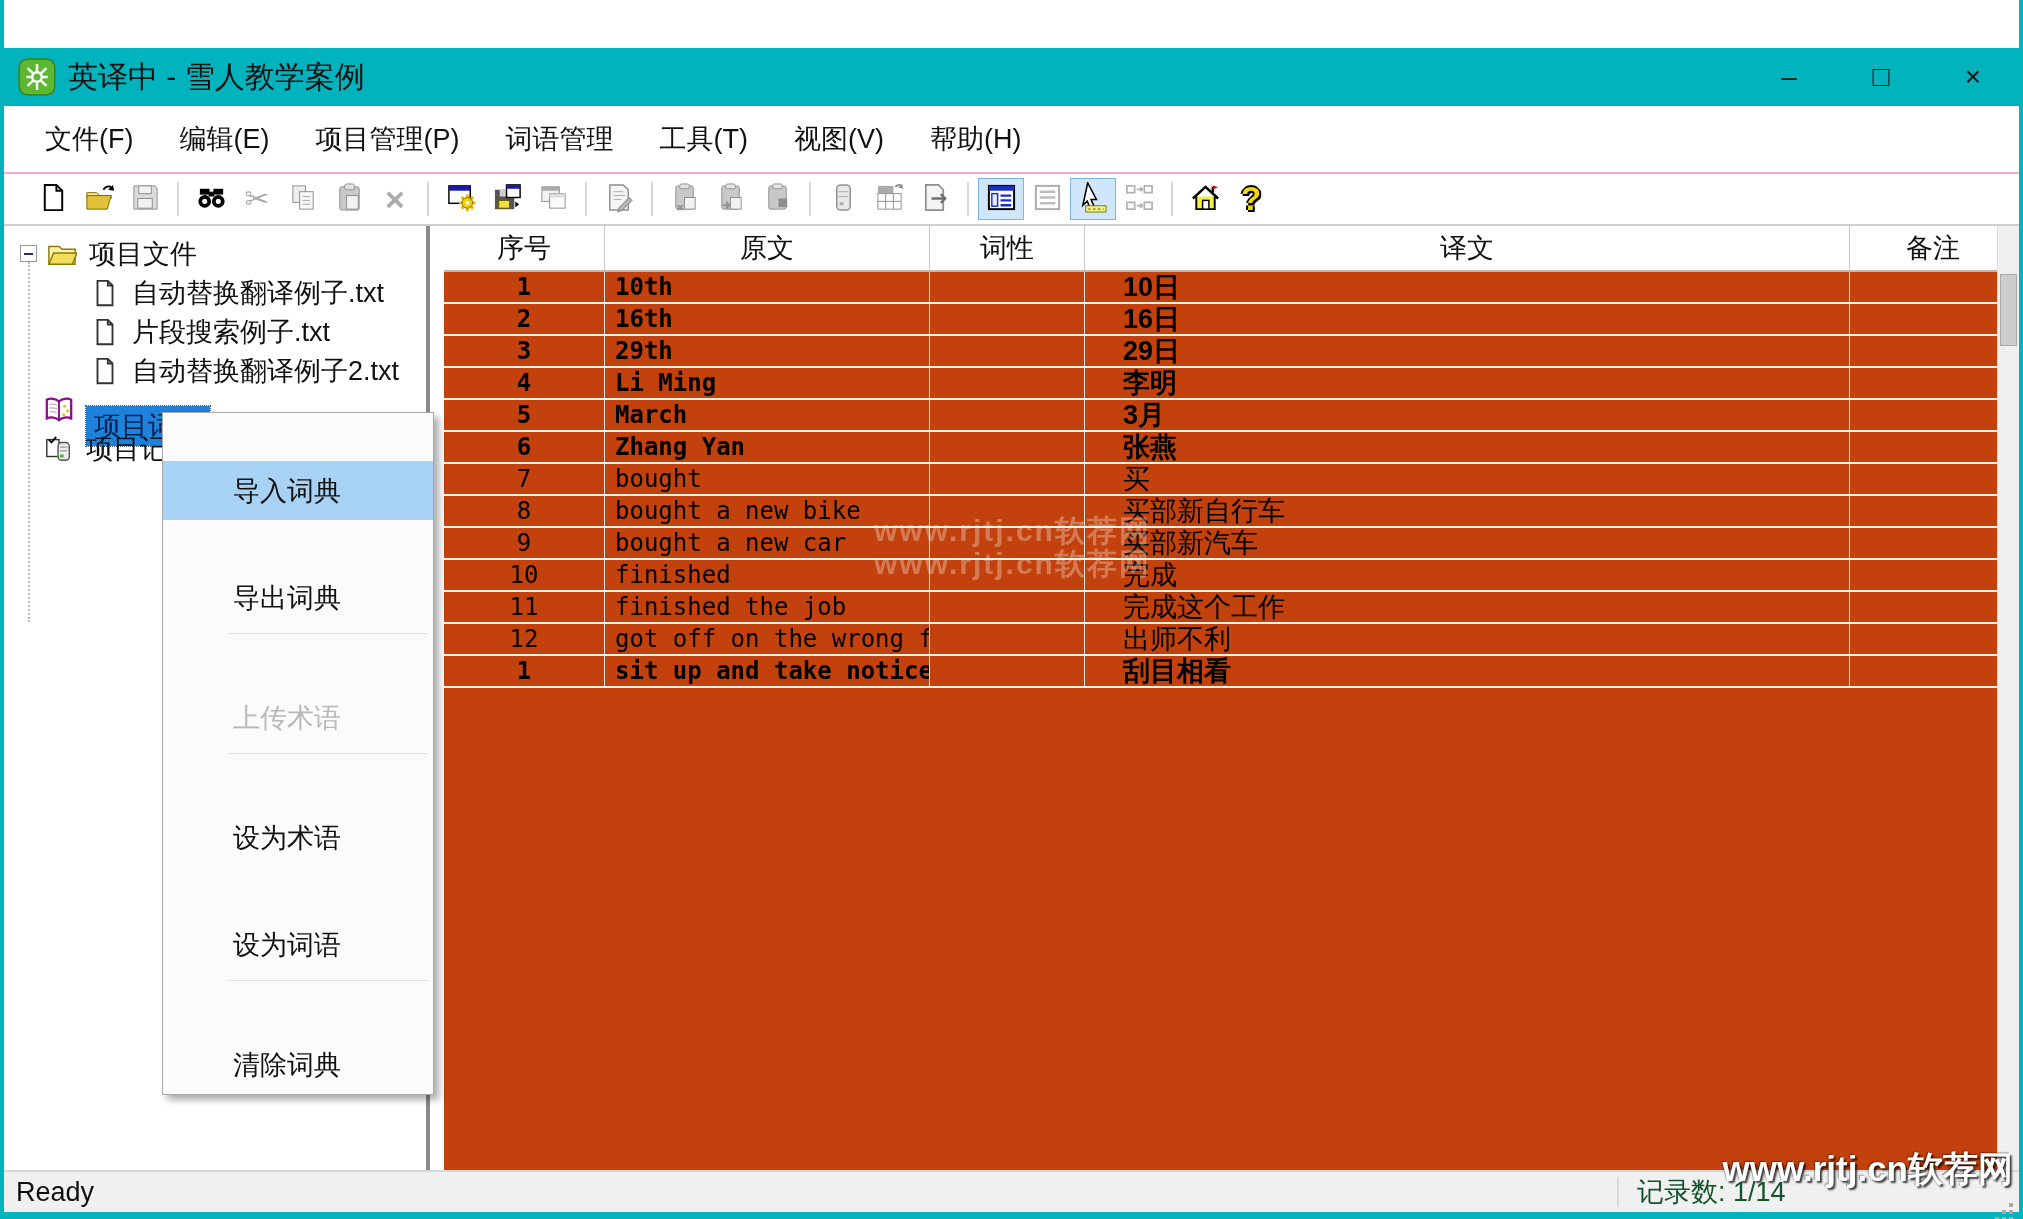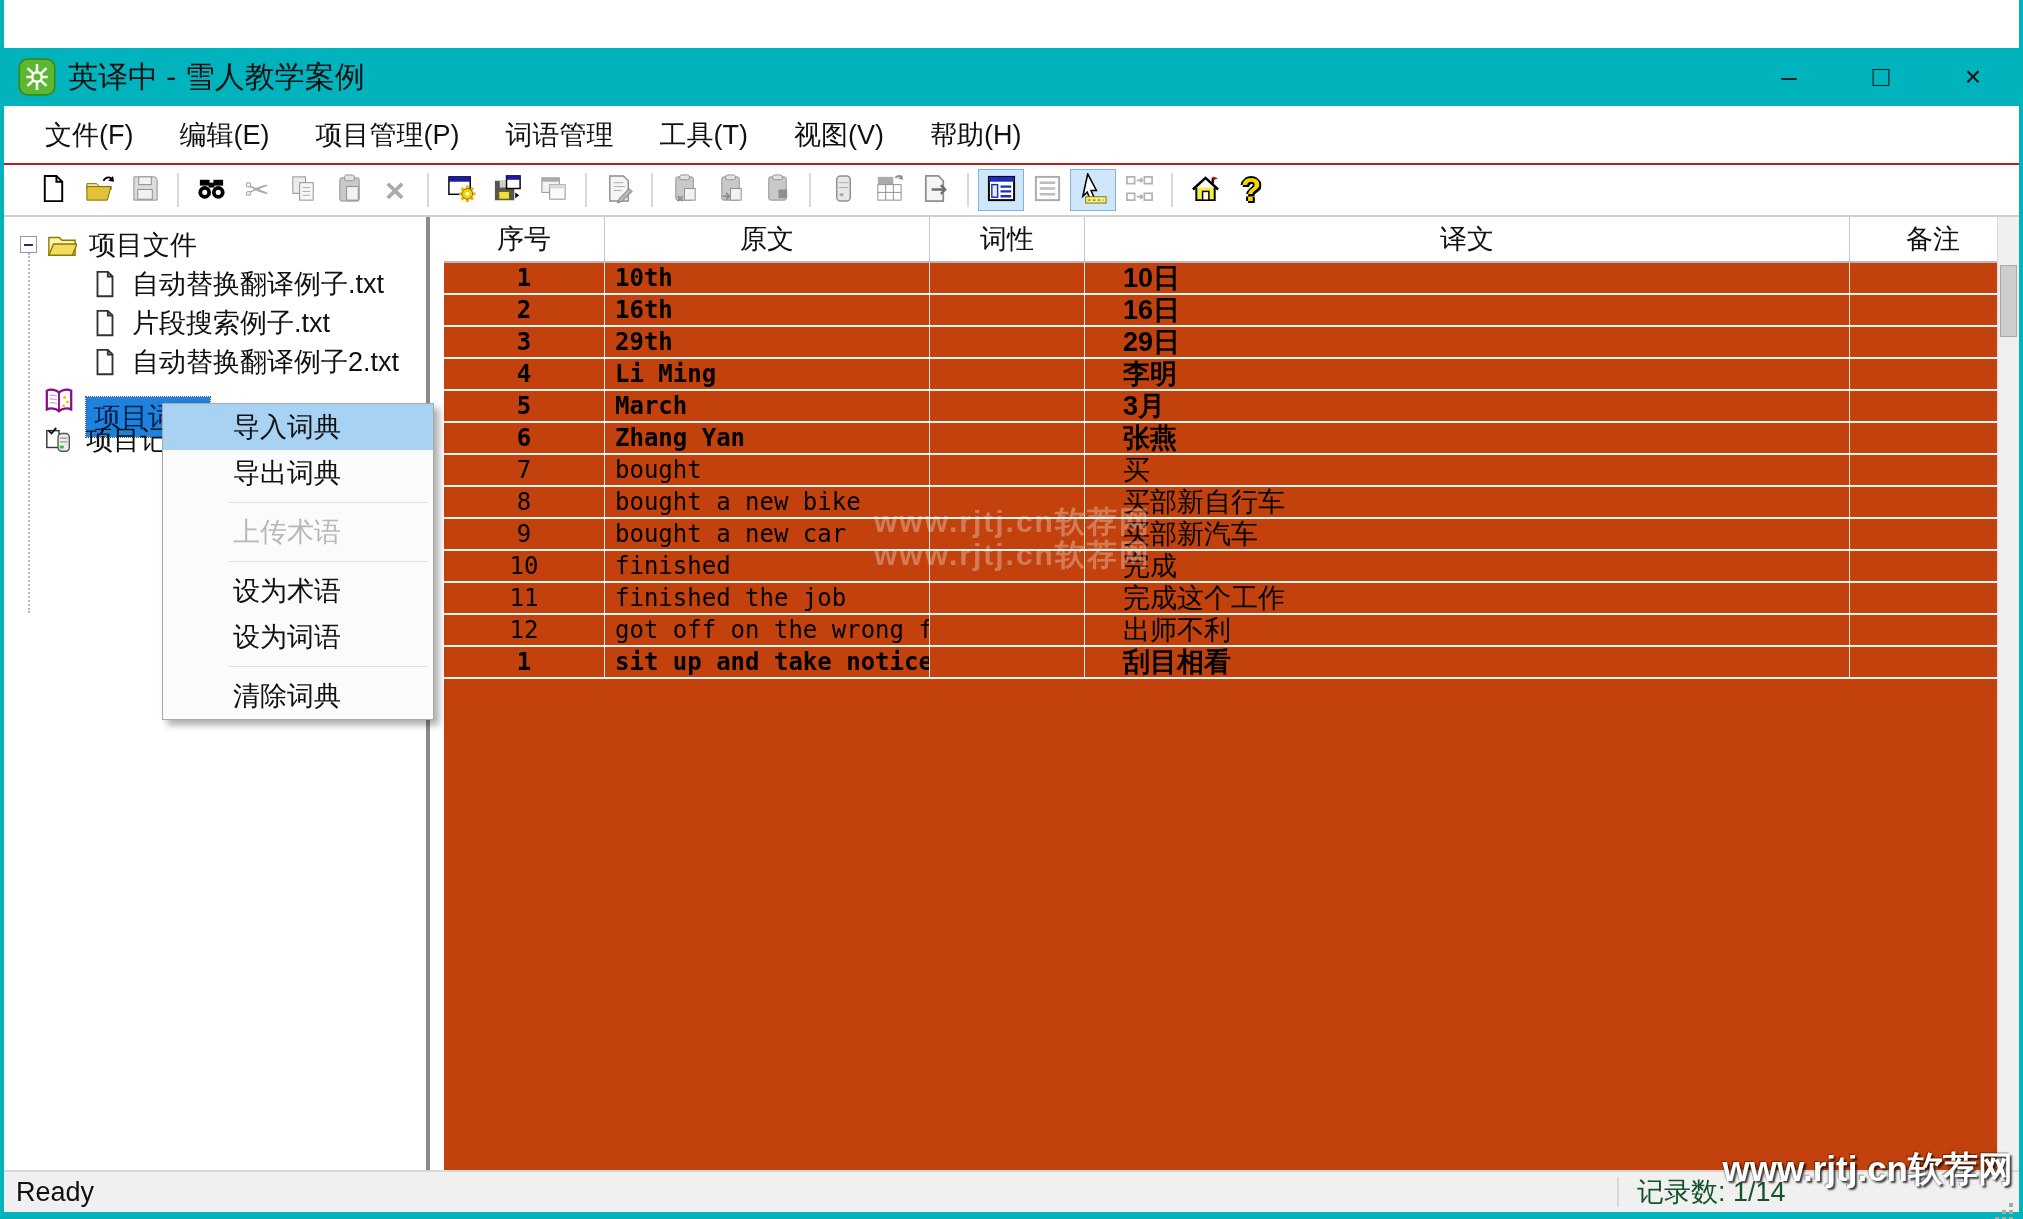--- a/index.html
+++ b/index.html
@@ -7,22 +7,22 @@
   .window { width:2023px; height:1219px; display:flex; flex-direction:column; background:#fff;
             border-left:4px solid #00b3bd; border-right:4px solid #00b3bd; }
   
   .titlebar { height:58px; background:#00b3bd; display:flex; align-items:center; padding-left:14px; flex:0 0 auto;margin-top:48px; }
   .app-icon { width:38px; height:38px; margin-right:12px; }
   .title-text { font-size:30px; color:#111; }
   .tb-spacer { flex:1; }
   .win-btn { width:92px; height:58px; display:flex; align-items:center; justify-content:center;
              font-size:28px; color:#111; cursor:default; }
   
-  .menubar { height:59px; background:#fff; display:flex; align-items:center; padding-left:18px;
-             border-bottom:2px solid #b91c1c; flex:0 0 auto; }
+  .menubar { height:68px; background:#fff; display:flex; align-items:center; padding-left:18px;
+             border-bottom:2px solid #f9a8d4; flex:0 0 auto; }
   .menu-item { font-size:27px; color:#111; padding:10px 23px; }
   
   .toolbar { height:52px; background:#fff; display:flex; align-items:center; padding-left:26px;
              border-bottom:2px solid #cfcfcf; flex:0 0 auto; }
   .tb-btn { width:46px; height:42px; display:flex; align-items:center; justify-content:center; border:1px solid transparent; }
   .tb-btn svg { width:31px; height:31px; }
   .tb-btn.active { background:#cfe6fb; border:1px solid #7cb3e8; }
   .tb-sep { width:2px; height:34px; background:#d8d8d8; margin:0 9px; }
   .glyph-icon { font-size:30px; line-height:30px; }
   .glyph-gray { color:#ababab; }
@@ -41,21 +41,21 @@
   .tlabel.selected { background:#1e81dc; color:#04204d; padding:2px 8px; outline:1px dotted rgba(0,0,30,.65);margin-top:32px; }
   .expander { width:17px; height:17px; border:1px solid #8f99a8; background:#fff; margin:0 10px 0 16px;
               position:relative; flex:0 0 auto; }
   .expander::after { content:""; position:absolute; left:3px; right:3px; top:7px; height:2px; background:#2b2b66; }
   .indent-child { width:86px; flex:0 0 auto; }
   .indent-sub { width:40px; flex:0 0 auto; }
   .treeline { position:absolute; left:24px; top:36px; width:0; height:360px; border-left:2px dotted #b9b9b9; }
   
   .cmenu { position:absolute; left:158px; top:186px; width:272px; background:#fbfbfb;
            border:1px solid #a9a9a9; box-shadow:5px 5px 7px rgba(0,0,0,.32); z-index:30; }
-  .cmi { height:46px; display:flex; align-items:center; padding-left:70px; font-size:27px; color:#111; }
+  .cmi { height:59px; display:flex; align-items:center; padding-left:70px; font-size:27px; color:#111;margin-top:48px; }
   .cmi.hl { background:#a8d2f4; }
   .cmi.disabled { color:#b8b8b8; }
   .csep { height:13px; position:relative; }
   .csep::after { content:""; position:absolute; left:66px; right:5px; top:6px; height:1px; background:#e0e0e0; }
   
   .thead { display:flex; height:46px; background:#fff; border-bottom:2px solid #b9b9b9; }
   .th { display:flex; align-items:center; justify-content:center; font-size:27px; color:#111;
         border-right:1px solid #c6c6c6; background:#fff; }
   .tr { display:flex; height:32px; border-bottom:2px solid #edf4ea; }
   .td { display:flex; align-items:center; border-right:1px solid #dfe8dd; overflow:hidden; white-space:nowrap; }

